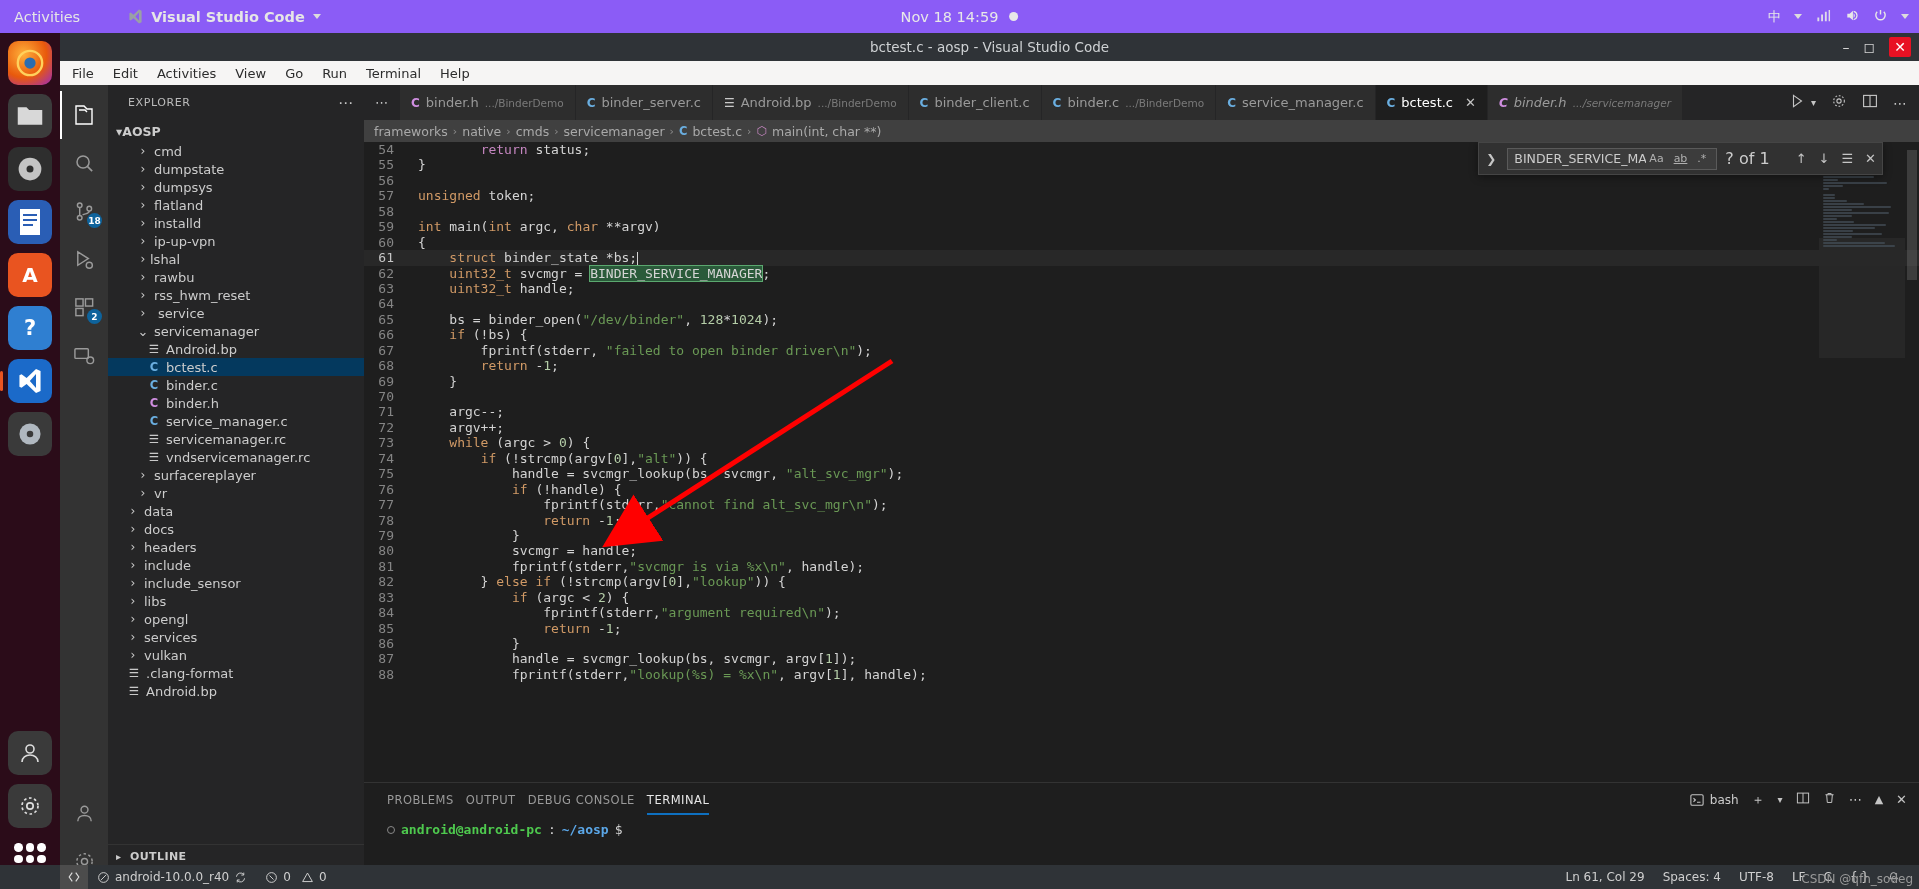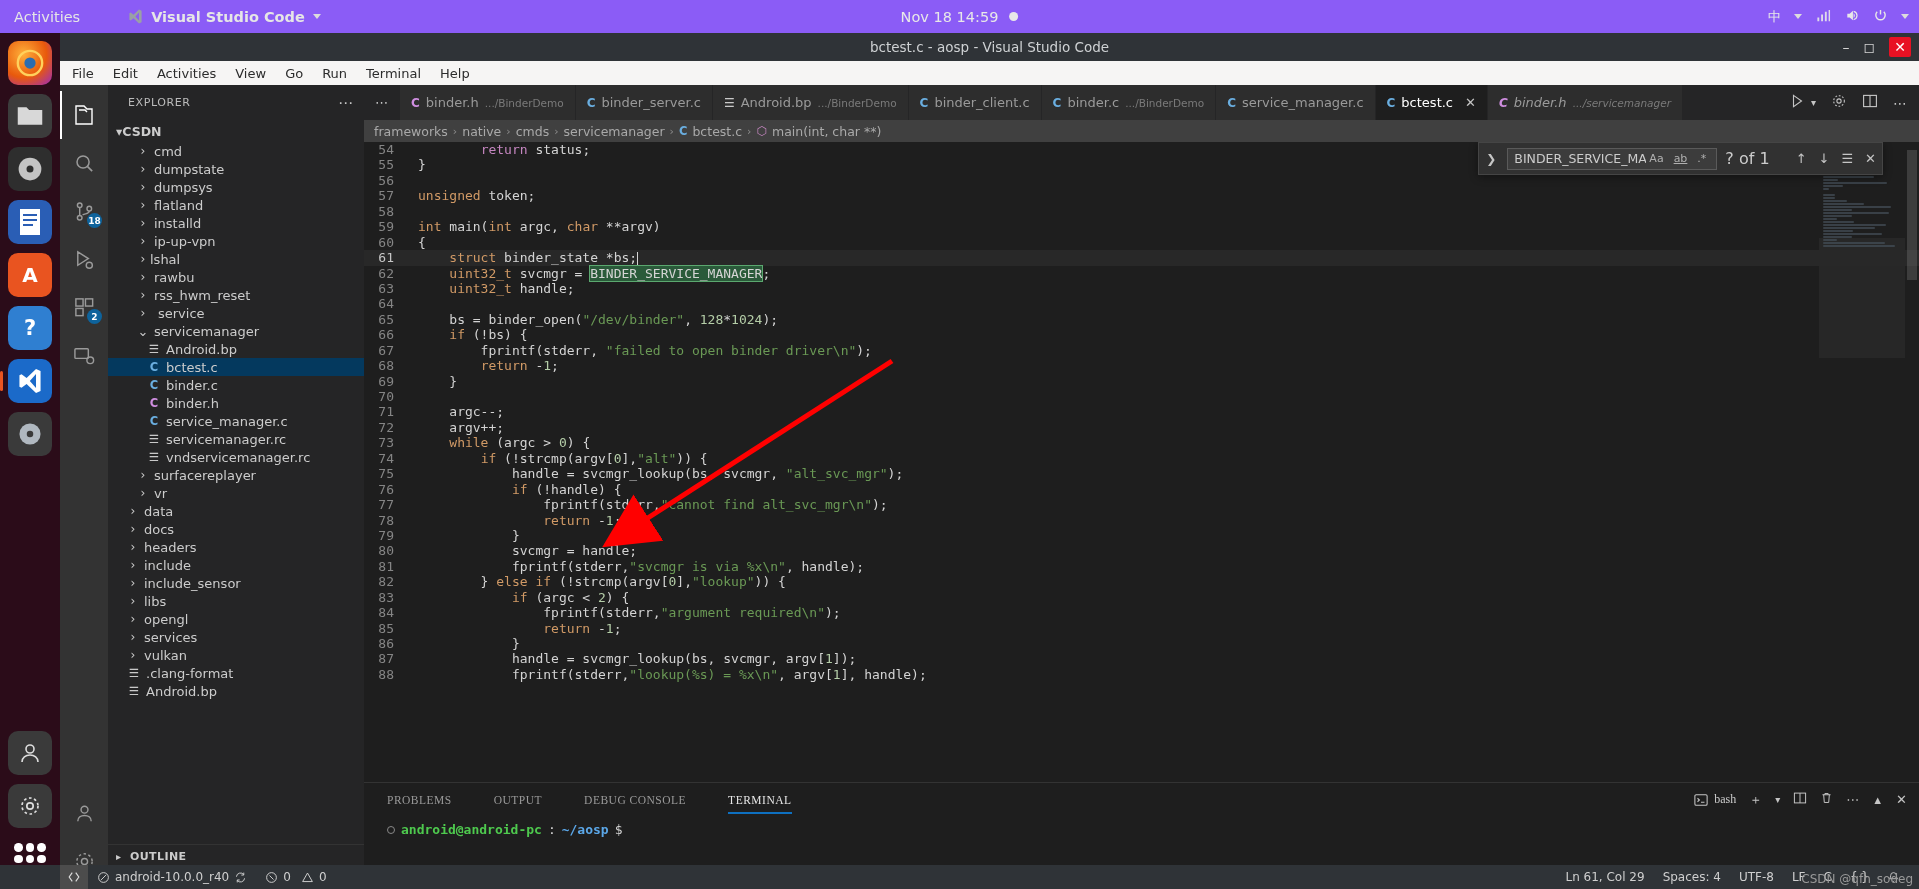--- a/index.html
+++ b/index.html
@@ -127,21 +127,21 @@
   
   .minimap { position:absolute; top:0; right:14px; width:86px; height:100%; background:#1e1e1e; opacity:.85; overflow:hidden;}
   .mm-line { height:2px; margin:1px 0 0 4px; background:#4a5560; border-radius:1px;}
   .mm-slider { position:absolute; top:96px; left:0; right:0; height:120px; background:rgba(121,121,121,0.12);}
   .scrollbar-v { position:absolute; top:0; right:0; width:14px; height:100%; }
   .sb-thumb { position:absolute; right:2px; top:8px; width:10px; height:130px; background:rgba(121,121,121,0.35); border-radius:0;}
   .arrow-anno { position:absolute; pointer-events:none; }
 
   
   .panel { height:107px; background:#1e1e1e; border-top:1px solid #333; display:flex; flex-direction:column;}
-  .panel-head { height:33px; display:flex; align-items:center; padding-left:23px; gap:42px;font-family:Liberation Serif, serif;}
+  .panel-head { height:33px; display:flex; align-items:center; padding-left:23px; gap:12px;}
   .ptab { font-size:11.5px; color:#9a9a9a; letter-spacing:.5px; position:relative; padding:6px 0;}
   .ptab.active { color:#e7e7e7; }
   .ptab.active::after { content:""; position:absolute; left:0; right:0; bottom:-2px; height:1.5px; background:#0e70c0;}
   .panel-actions { margin-left:auto; display:flex; align-items:center; gap:13px; padding-right:12px; color:#c5c5c5; font-size:13px;}
   .term-pill { display:flex; align-items:center; gap:6px; font-size:12px; color:#cccccc;}
   .term-body { flex:1; padding:6px 0 0 23px; font-family:"DejaVu Sans Mono","Liberation Mono",monospace; font-size:13px;}
   .term-line { display:flex; align-items:center; gap:6px; white-space:pre;}
   .term-circ { width:8px;height:8px;border:1px solid #888; border-radius:50%; display:inline-block;}
   .t-green { color:#4ec94e; font-weight:700;}
   .t-blue { color:#5ba7e8; font-weight:700;}
@@ -352,21 +352,21 @@
         </div>
       </div>
 
       <div class="sidebar">
         <div class="sb-header">
           <span>EXPLORER</span>
           <span class="dots">⋯</span>
         </div>
         <div class="sb-root">
           <span class="chev">▾</span>
-          <span>CSDN</span>
+          <span>AOSP</span>
         </div>
         <div class="tree" id="tree">
             <div class="row">
               <span style="display: inline-block; width: 28px;"></span>
               <span class="chev" style="font-size: 12px;">›</span>
               <span style="margin-left: 4px;">cmd</span>
             </div>
             <div class="row">
               <span style="display: inline-block; width: 28px;"></span>
               <span class="chev" style="font-size: 12px;">›</span>

